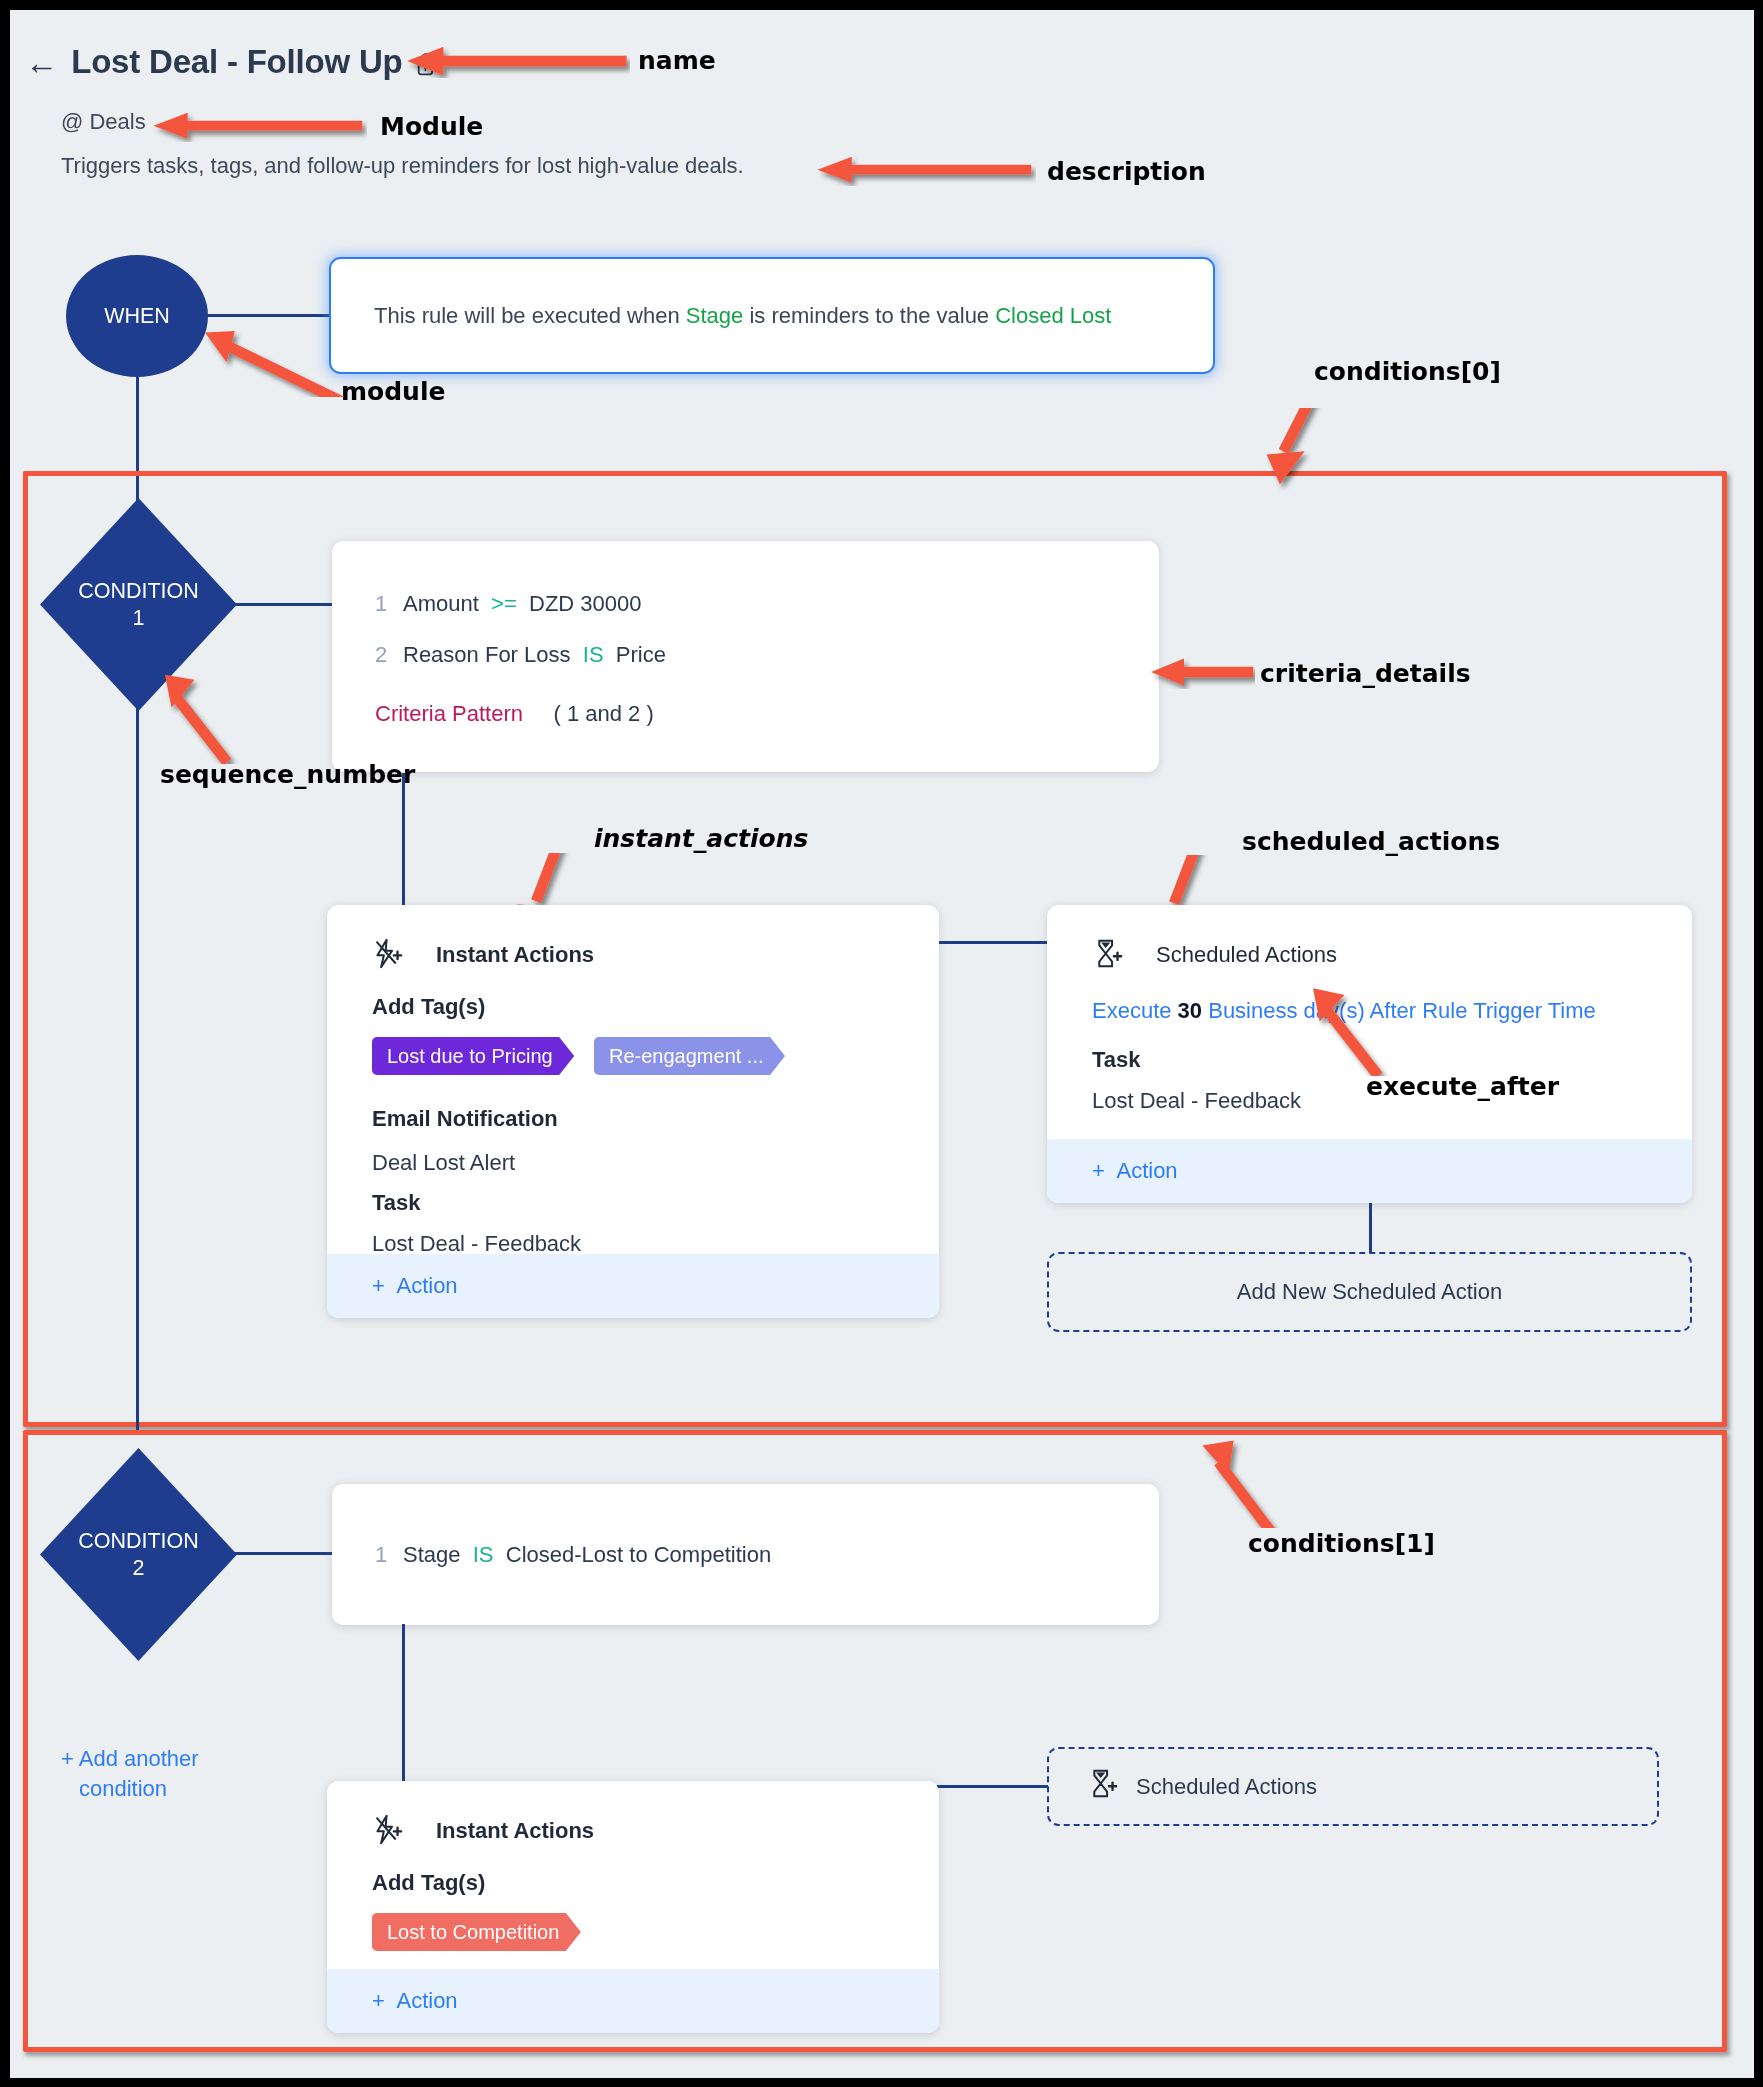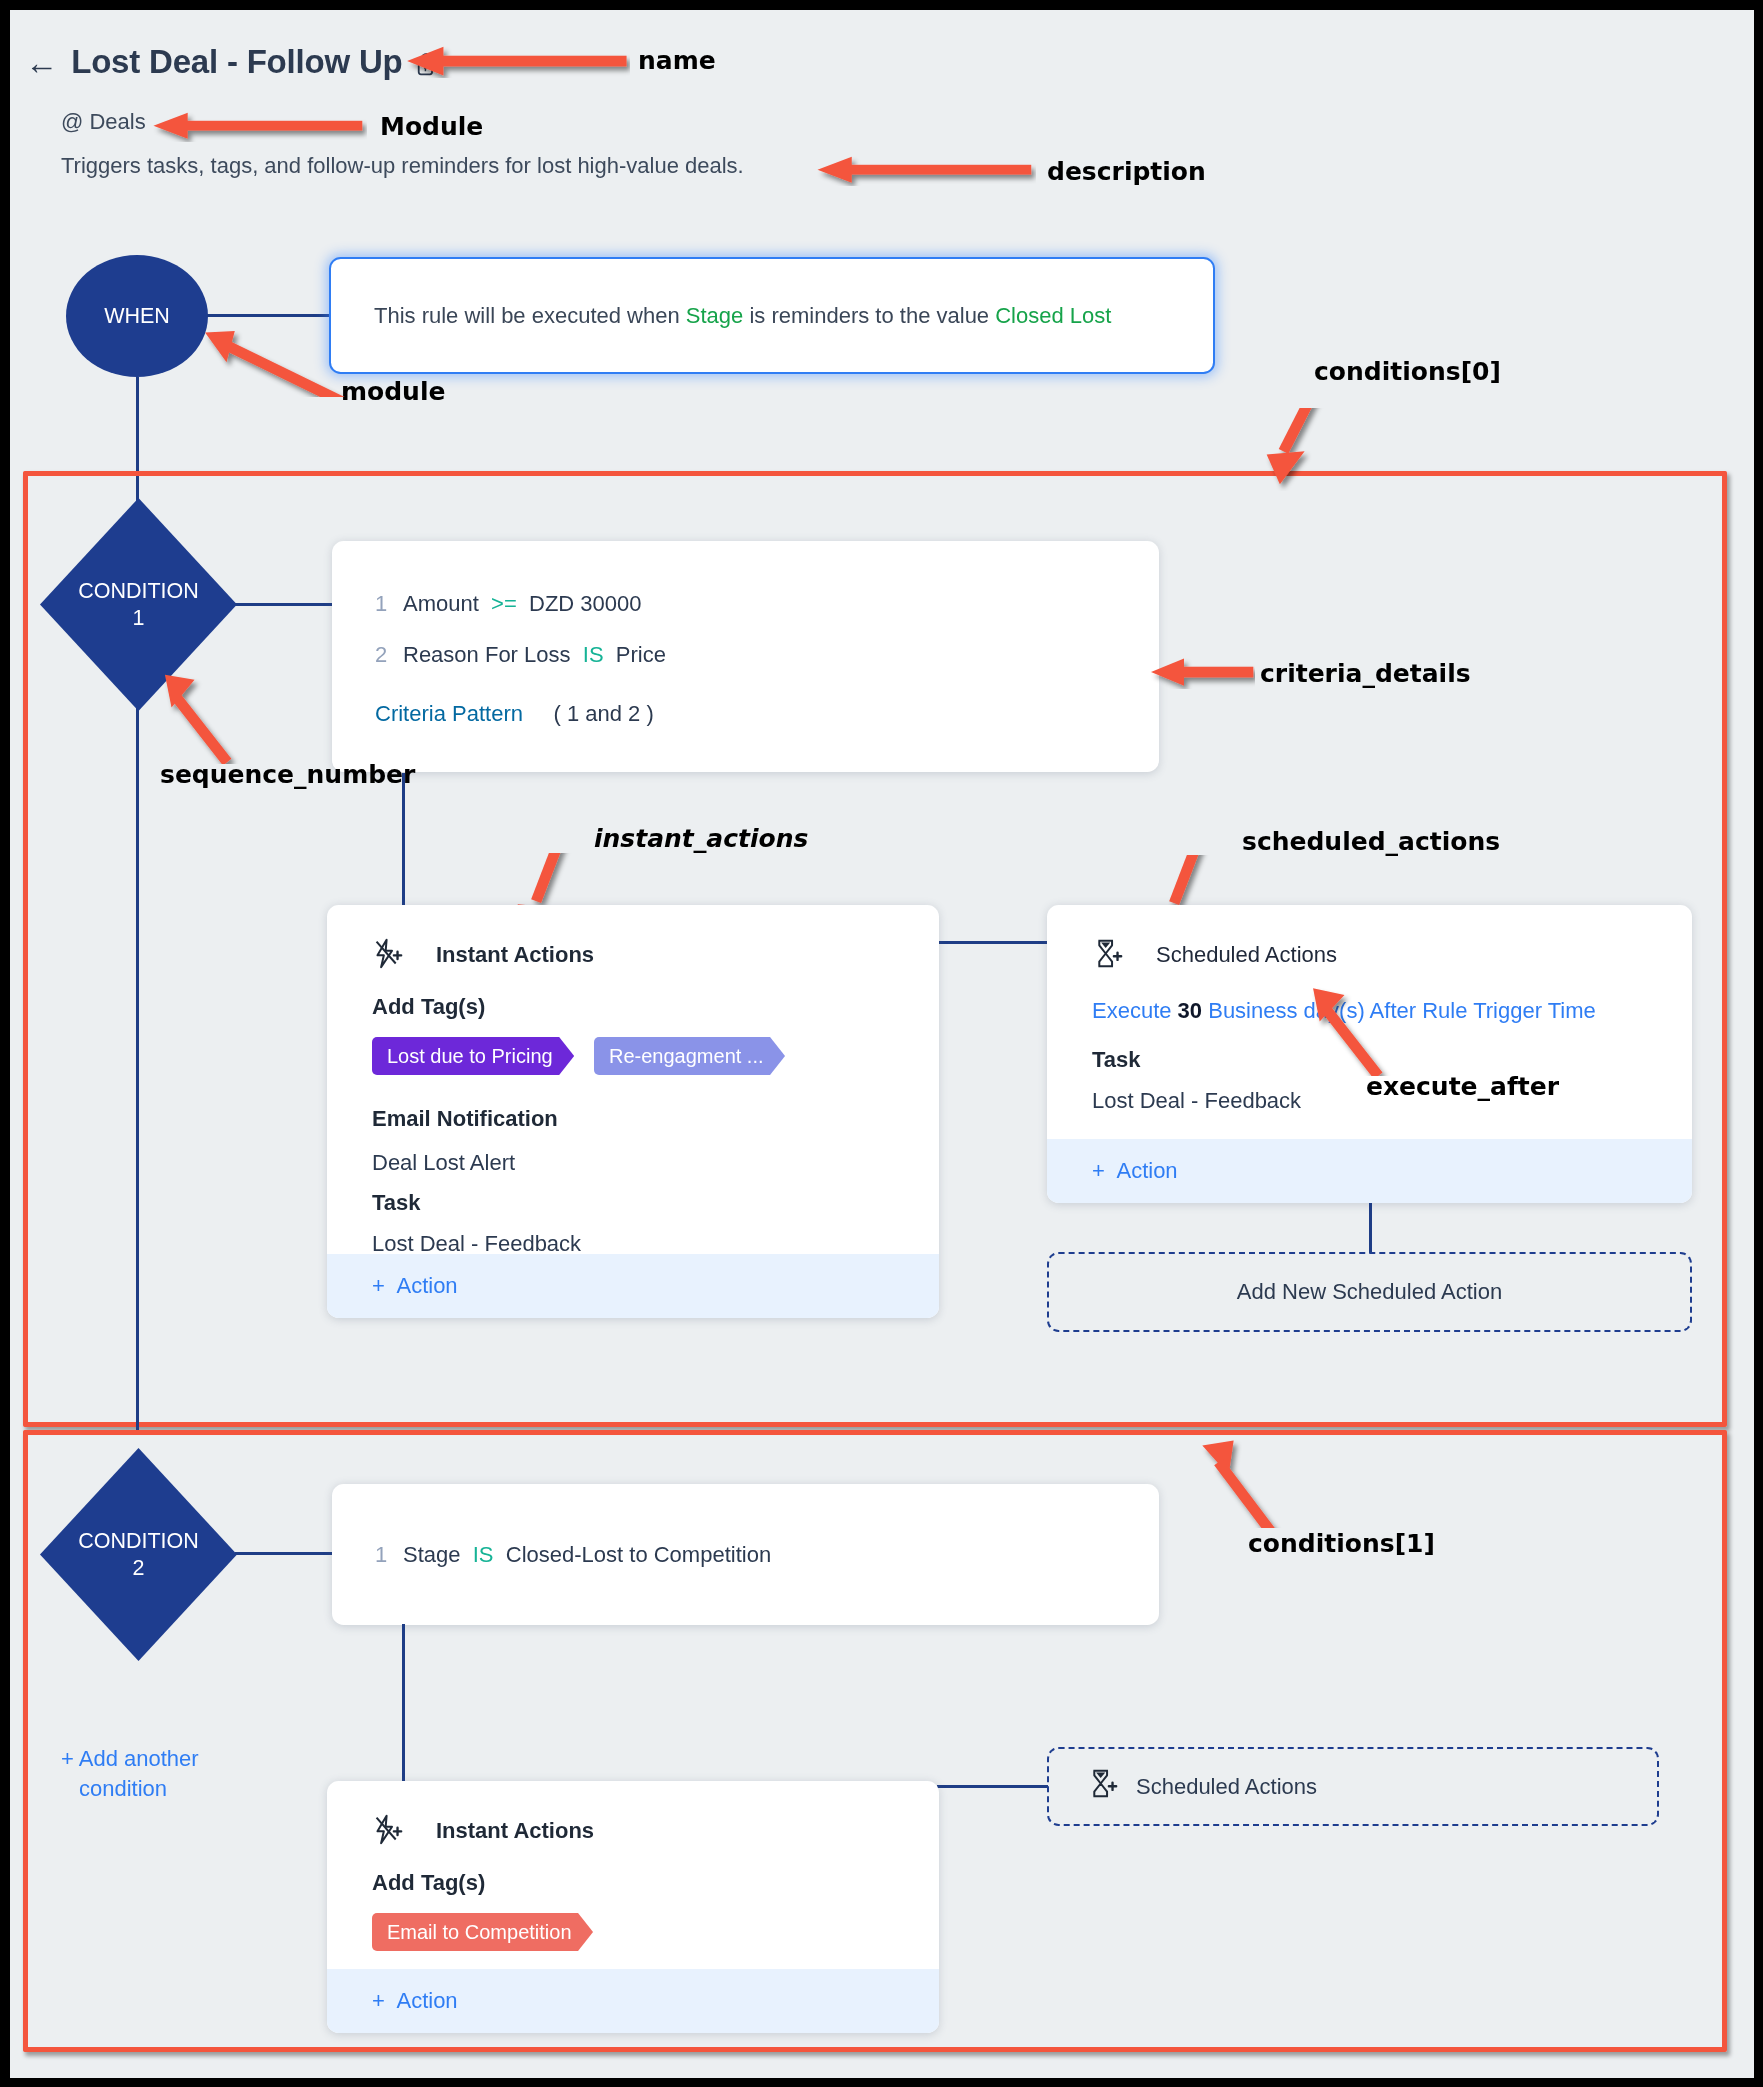--- a/index.html
+++ b/index.html
@@ -48,21 +48,21 @@
     box-shadow:0 1.7px 8.3px rgba(80,95,120,0.22);
     box-sizing:border-box;
   }
   .card.when{border:2.5px solid #2f7df4;box-shadow:0 0 11.6px 2.5px rgba(64,140,255,0.45);}
   .when-txt{position:absolute;left:43px;top:50%;transform:translateY(-50%);font-size:22px;color:#3a4657;}
   .grn{color:#16a34a;}
 
   .crit-row{position:absolute;font-size:22px;color:#2c3a50;white-space:nowrap;}
   .crit-num{color:#93a2bb;display:inline-block;width:28px;}
   .op{color:#16b396;}
-  .cp-label{color:#0369a1;text-align:center;}
+  .cp-label{color:#be185d;text-align:center;}
 
   
   .act-head{position:absolute;left:45px;top:33px;display:flex;align-items:center;gap:33px;}
   .act-title{font-size:22px;font-weight:bold;color:#1f2937;}
   .act-title.reg{font-weight:normal;color:#20293a;}
   .sec-lab{position:absolute;left:45px;font-size:22px;font-weight:bold;color:#1f2937;}
   .sec-val{position:absolute;left:45px;font-size:22px;color:#2c3a50;}
   .sched-exec{position:absolute;left:45px;font-size:22px;color:#2f7df4;white-space:nowrap;}
   .sched-exec b{color:#0f172a;}
 
@@ -321,21 +321,21 @@
         <svg viewBox="0 0 34 34" width="31" height="31">
           <path d="M16 2 L6 19 h7 L10 32 L22 14 h-7 Z" fill="none" stroke="#1f2937" stroke-width="2.2" stroke-linejoin="round"></path>
           <path d="M5 4 L26 28" stroke="#1f2937" stroke-width="2.2"></path>
           <path d="M24 19 h8 M28 15 v8" stroke="#1f2937" stroke-width="2.6" stroke-linecap="round"></path>
         </svg>
       </span>
       <span class="act-title">Instant Actions</span>
     </div>
     <div class="sec-lab" style="top:89px;">Add Tag(s)</div>
     <div class="tag" style="left:45px;top:132px;background:#ef6d62;">
-      <span>Email to Competition</span>
+      <span>Lost to Competition</span>
     </div>
     <div class="addact">
       <span class="plus">+</span>
       <span style="margin-left:11.6px;">Action</span>
     </div>
   </div>
 
   <div class="dashbox withicon" style="left:1037px;top:1737px;width:612px;height:79px;">
     <span style="margin-left:38px;display:flex;align-items:center;gap:18px;">
       <span>

